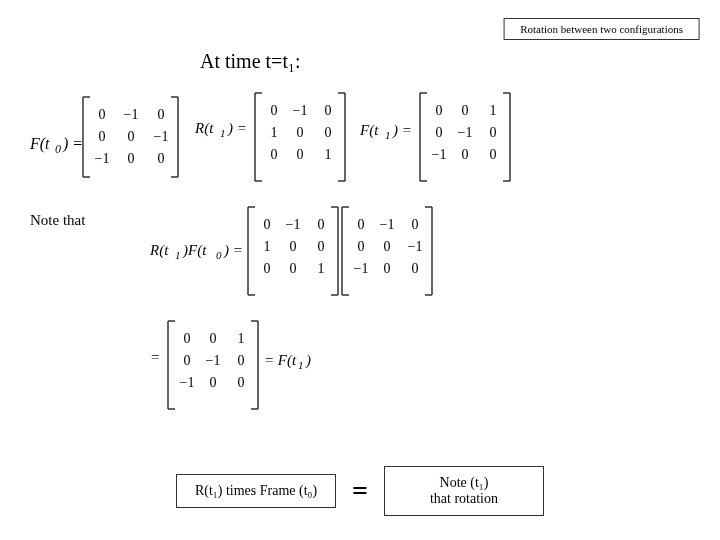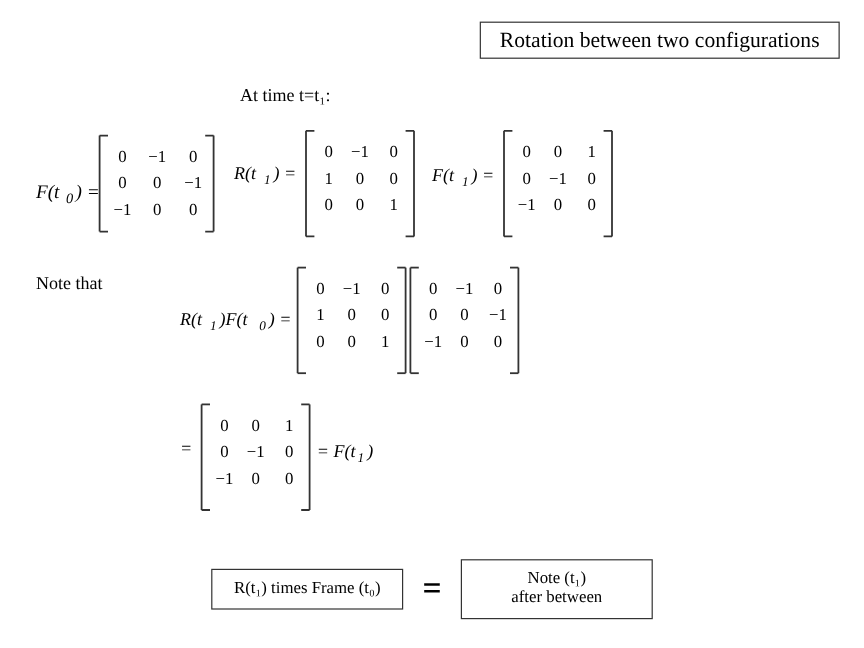--- a/index.html
+++ b/index.html
@@ -17,31 +17,31 @@
       width: 720px;
       height: 540px;
       position: relative;
       padding: 18px 20px;
     }
 
     .title-box {
       border: 1.5px solid #333;
       display: inline-block;
       padding: 4px 16px;
-      font-size: 18px;
+      font-size: 11px;
       font-weight: normal;
       margin: 0 auto;
       position: relative;
       left: 50%;
       transform: translateX(-50%);
     }
 
     .at-time {
-      font-size: 15px;
-      margin-top: 23px;
+      font-size: 20px;
+      margin-top: 10px;
       margin-left: 180px;
     }
 
     
     .bottom-boxes {
       display: flex;
       align-items: center;
       justify-content: center;
       gap: 16px;
       margin-top: 20px;
@@ -229,17 +229,17 @@
 
   </svg>
 
   <div class="bottom-boxes">
     <div class="box">
       <div>R(t₁) times Frame (t₀)</div>
     </div>
     <div class="equals-sign">=</div>
     <div class="box">
       <div>Note (t₁)</div>
-      <div>after between</div>
+      <div>that rotation</div>
     </div>
   </div>
 
 </div>
 
 </body></html>

